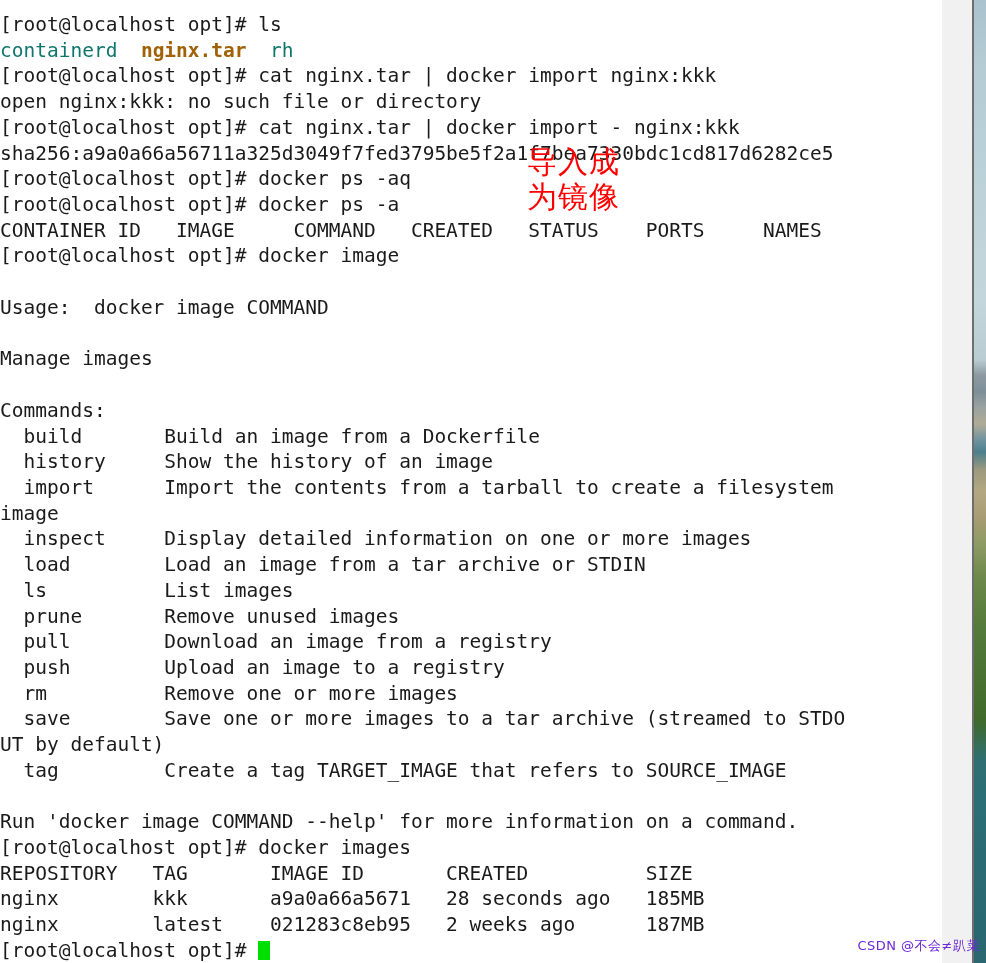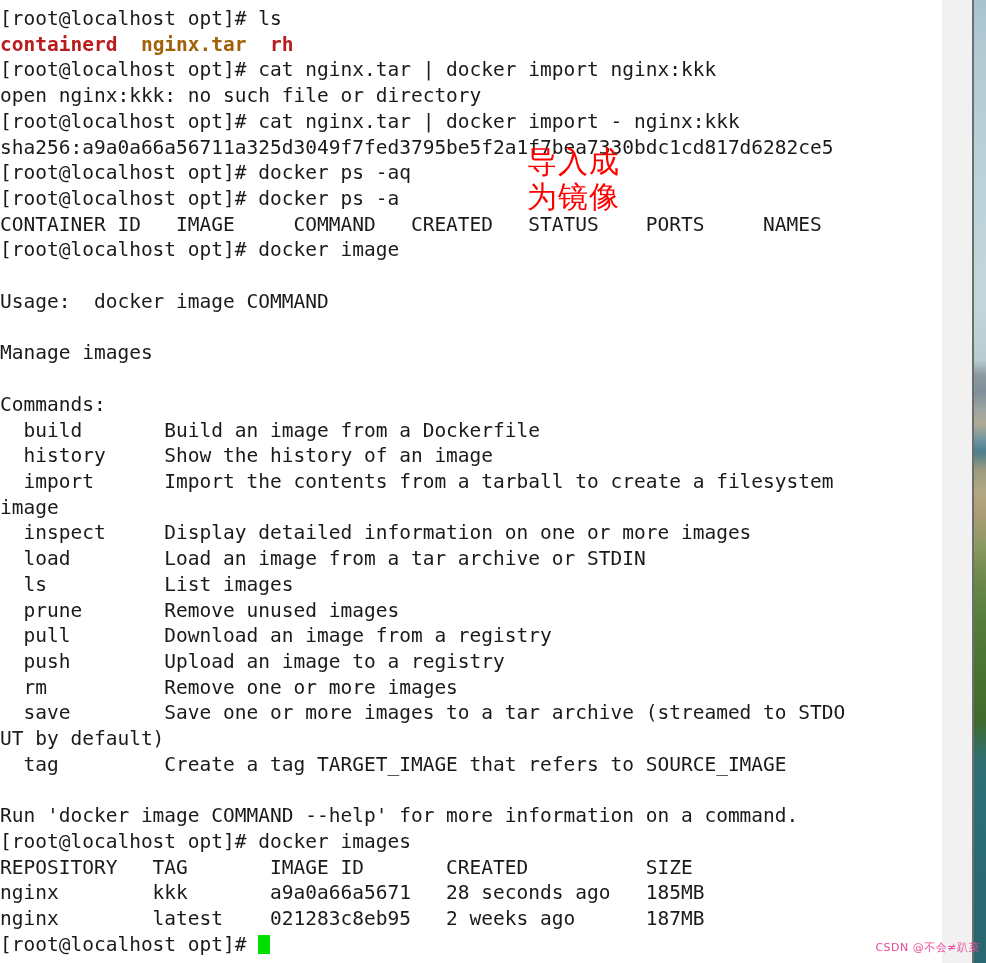--- a/index.html
+++ b/index.html
@@ -57,37 +57,37 @@
     top: 0;
     left: 0;
     width: 942px;
     height: 963px;
     background: #ffffff;
     overflow: hidden;
   }
 
   #terminal-output {
     position: absolute;
-    top: 4px;
+    top: 10px;
     left: 0;
     white-space: pre;
     font-family: "DejaVu Sans Mono", "Liberation Mono", monospace;
     font-size: 19.5px;
     line-height: 25.72px;
     color: #1a1a1a;
     letter-spacing: 0px;
     padding: 2px 0 0 0;
   }
 
   .term-line {
     height: 25.72px;
     white-space: pre;
   }
 
-  .c-blue   { color: #b91c1c; font-weight: bold; }
+  .c-blue   { color: #0f766e; font-weight: normal; }
   .c-red    { color: #a16207; font-weight: bold; }
   .c-normal { color: #1a1a1a; }
 
   
   .cursor-block {
     display: inline-block;
     width: 11.3px;
     height: 19px;
     background: #00e000;
     vertical-align: -3px;
@@ -137,23 +137,23 @@
     width: 2px;
     height: 963px;
     background: #6e6e6e;
   }
 
   
   #csdn-watermark {
     position: absolute;
     right: 6px;
     bottom: 8px;
-    color: #ec4899;
+    color: #6d28d9;
     font-family: "DejaVu Sans", "Liberation Sans", sans-serif;
-    font-size: 11px;
+    font-size: 13px;
     letter-spacing: 0.5px;
     white-space: nowrap;
     z-index: 20;
     margin-top: 40px;
   }
 </style>
 </head>
 <body>
 
 <div id="desktop-wallpaper"></div>

